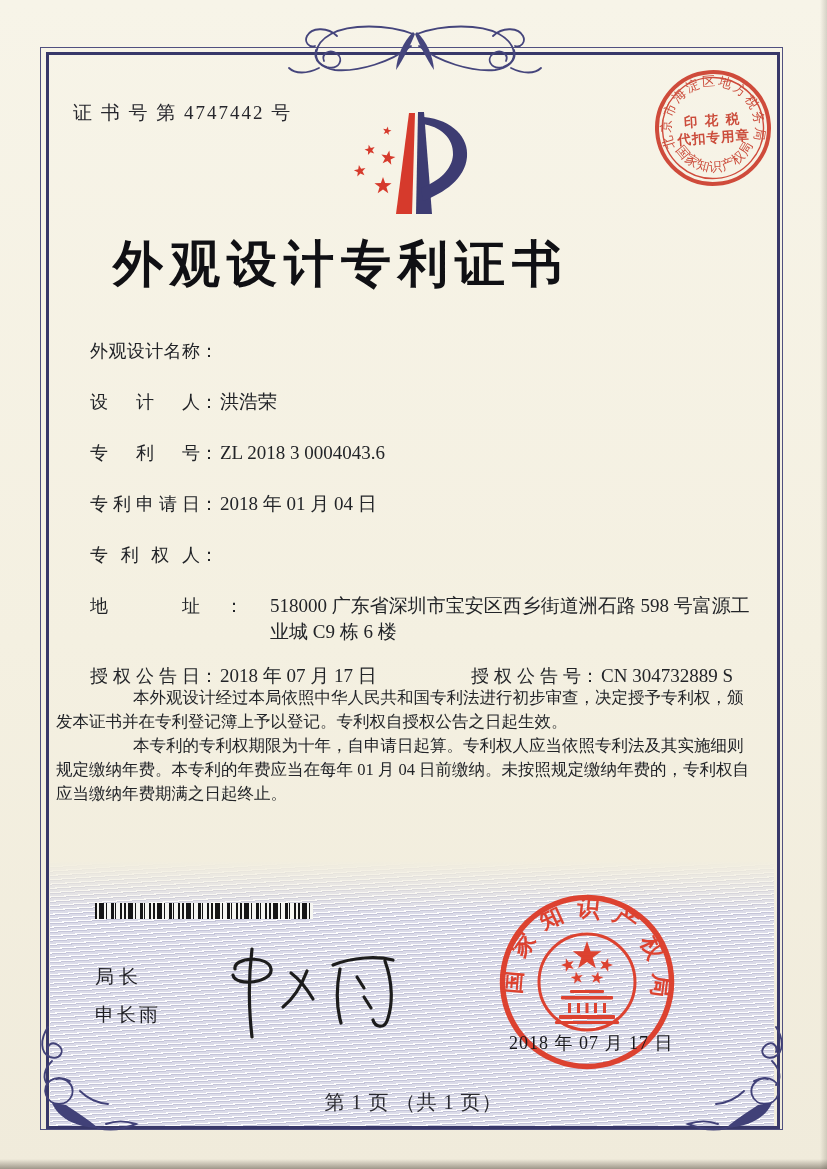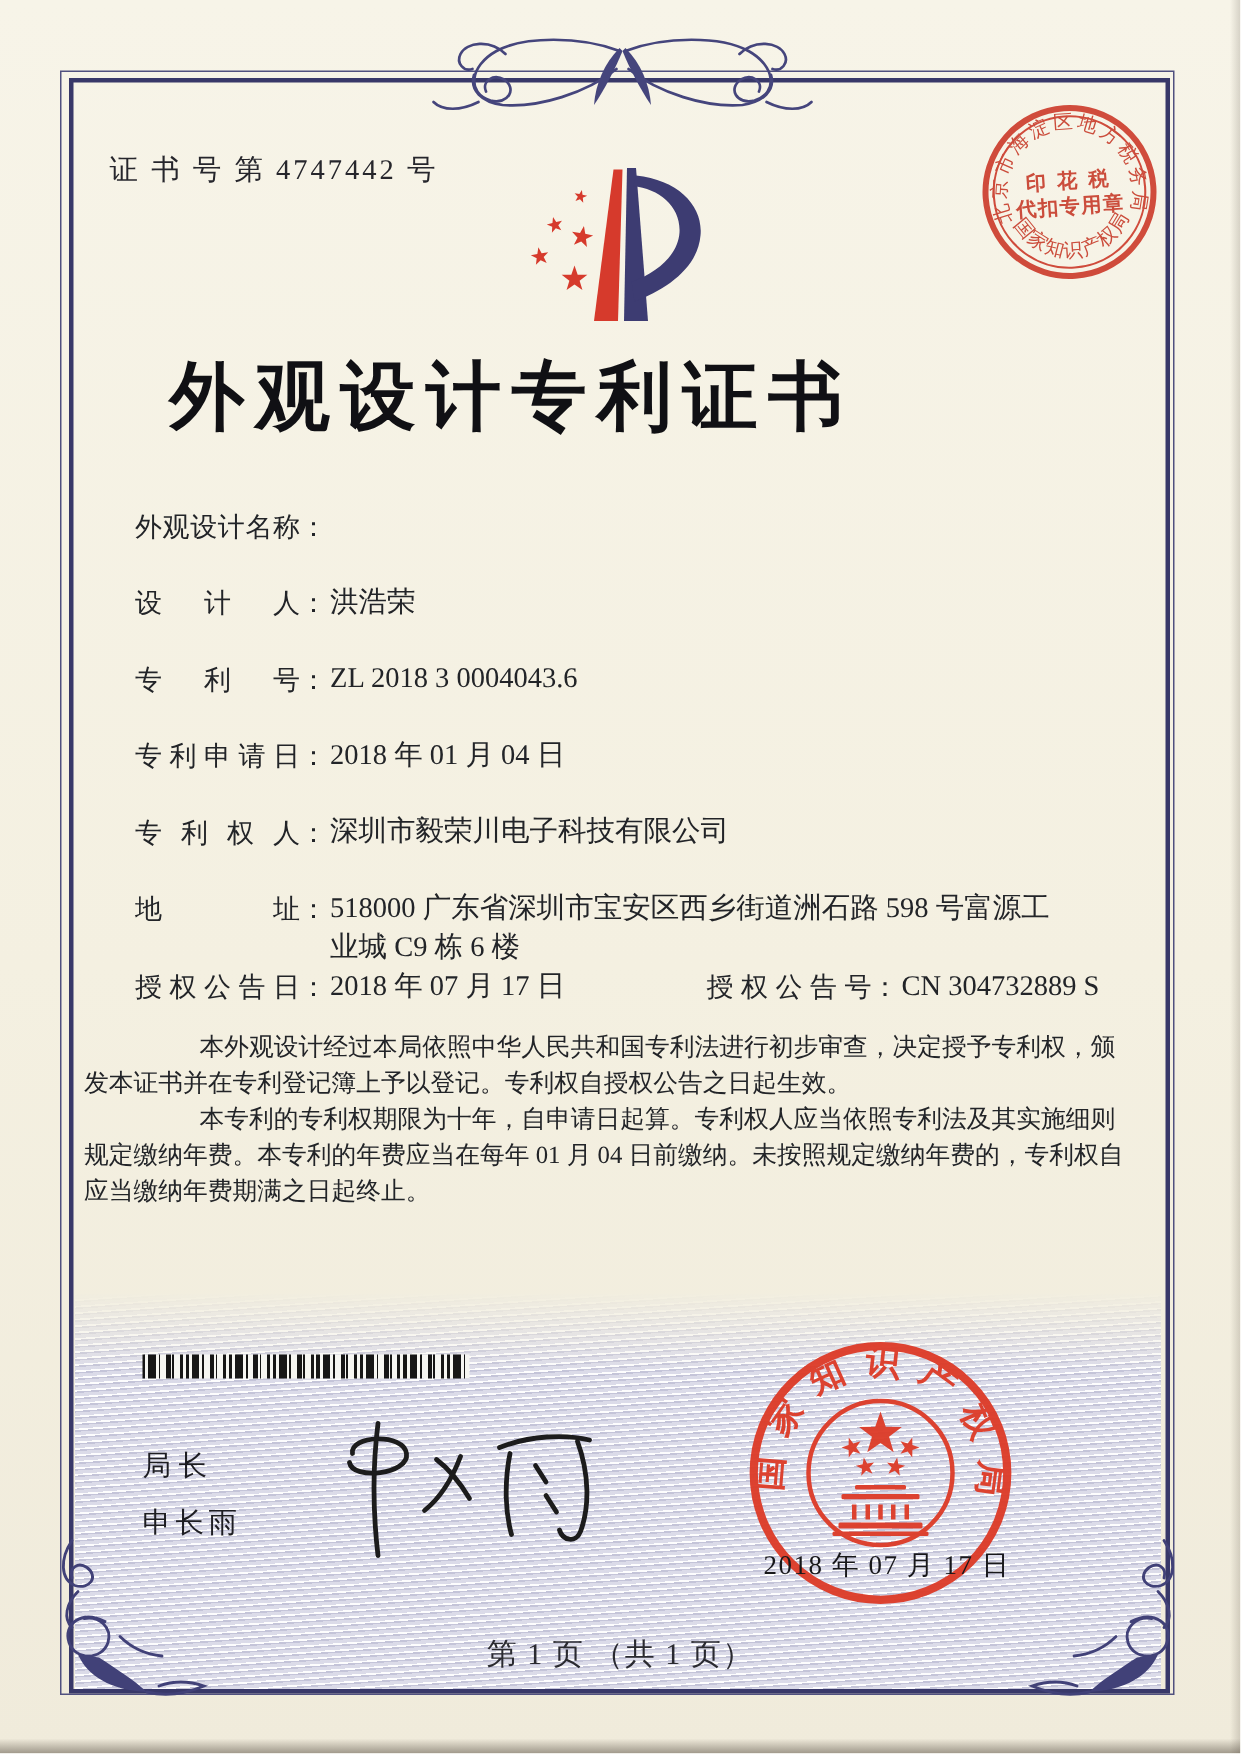--- a/index.html
+++ b/index.html
@@ -22,21 +22,21 @@
       rgba(142,142,178,.28) 1.1px, rgba(142,142,178,.28) 2.1px,
       rgba(226,226,238,.25) 2.1px, rgba(226,226,238,.25) 4.3px); }
   .waves::before { content:""; position:absolute; left:0; top:0; width:100%; height:52px;
     background:linear-gradient(180deg,#f2eedf 0%, rgba(242,238,223,0) 100%); }
   
   .cert-no { position:absolute; left:73px; top:100px; font-size:19px; letter-spacing:2px; color:#26262c; }
   .title { position:absolute; left:40px; top:231px; width:602px; text-align:center;
     font-size:50px; font-weight:bold; letter-spacing:7px; color:#101014; }
   .fields { position:absolute; left:90px; top:338px; width:672px; font-size:19px; color:#222428; }
   .frow { display:flex; line-height:26px; margin-bottom:25px; }
-  .frow.addr { margin-bottom:0; }
+  .frow.addr { margin-bottom:18px;justify-content:space-between; }
   .frow.grant { position:relative; margin-bottom:0; }
   .flabel { width:110px; font-size:18px; text-align:justify; text-align-last:justify; flex:none; }
   .fcolon { flex:none; width:20px; font-size:18px; }
   .fvalue { flex:none; }
   .fvalue.addrv { width:492px; }
   .grant-right { position:absolute; left:381px; top:0; display:flex; }
   .body-text { position:absolute; left:56px; top:686px; width:694px;
     font-size:16.5px; line-height:24px; color:#222428; }
   .body-text p { margin:0; text-indent:77px; }
   .officer-title { position:absolute; left:95px; top:964px; font-size:19px; letter-spacing:5px; color:#1d1d22; }
@@ -161,21 +161,20 @@
         <span class="fvalue">ZL 2018 3 0004043.6</span>
     </div>
     <div class="frow">
       <span class="flabel">专利申请日</span>
         <span class="fcolon">：</span>
         <span class="fvalue">2018 年 01 月 04 日</span>
     </div>
     <div class="frow">
       <span class="flabel">专利权人</span>
         <span class="fcolon">：</span>
-        <span class="fvalue">深圳市毅荣川电子科技有限公司</span>
     </div>
     <div class="frow addr">
       <span class="flabel">地址</span>
         <span class="fcolon">：</span>
         <span class="fvalue addrv">518000 广东省深圳市宝安区西乡街道洲石路 598 号富源工业城 C9 栋 6 楼</span>
     </div>
     <div class="frow grant">
       <span class="flabel">授权公告日</span>
         <span class="fcolon">：</span>
         <span class="fvalue">2018 年 07 月 17 日</span>

